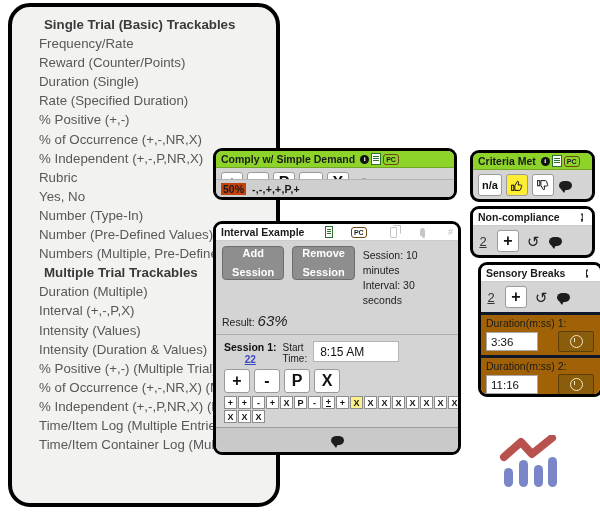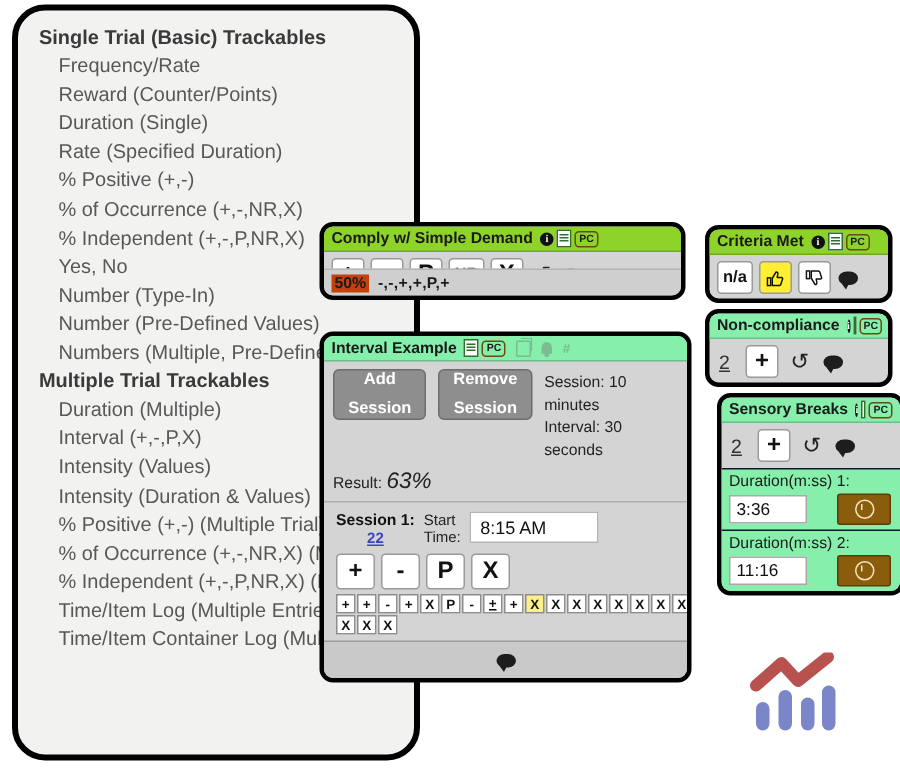--- a/index.html
+++ b/index.html
@@ -14,21 +14,21 @@
     position:absolute;left:8px;top:3px;width:272px;height:504px;
     background:#f2f2f0;
     border:4px solid #000;border-radius:22px;
     box-sizing:border-box;
     padding:8px 0 0 14px;
     z-index:1;
     overflow:hidden;
   }
   .tk-group{
     font-size:13.3px;font-weight:bold;color:#3a3a3a;
-    line-height:19.1px;white-space:nowrap;
+    line-height:19.1px;white-space:nowrap;margin-left:18px;
   }
   .tk-item{
     font-size:13.3px;color:#585858;
     line-height:19.1px;white-space:nowrap;
     padding-left:13px;
   }
 
   
   .card{
     position:absolute;
@@ -41,21 +41,21 @@
   }
   .card-head{
     height:16px;line-height:16px;
     padding:0 5px;
     font-size:10.5px;font-weight:bold;color:#1a1a1a;
     white-space:nowrap;
     display:flex;align-items:center;
     border-bottom:1px solid rgba(0,0,0,.20);
   }
   .head-green{background:#8ed32a;}
-  .head-orange{background:#86efac;}
+  .head-orange{background:#ffffff;gap:16px;}
   .head-title{margin-right:3px;}
 
   
   .hicon{display:inline-block;margin-left:2px;line-height:1;}
   .ic-info{
     width:9px;height:9px;border-radius:50%;background:#111;color:#fff;
     font-size:7px;font-weight:bold;text-align:center;line-height:9px;
     font-family:"Liberation Serif", serif;
   }
   .ic-doc{
@@ -152,21 +152,21 @@
     display:flex;align-items:center;justify-content:center;box-sizing:border-box;
   }
   .cell.hl{background:#fbf08a;}
   .cell.ul span{border-bottom:1.5px solid #000;line-height:8px;}
   .comment-bar{
     height:24px;background:#c9c9c9;border-top:1px solid #9e9e9e;
     display:flex;align-items:center;justify-content:center;
   }
 
   
-  .dur-block{padding:2px 5px 3px 5px;border-top:1px solid #0f172a;background:#86efac;}
+  .dur-block{padding:2px 5px 3px 5px;border-top:3px solid #0f172a;background:#a16207;}
   .dur-lbl{font-size:10.5px;color:#1a1a1a;margin-bottom:2px;}
   .dur-row{display:flex;align-items:center;gap:20px;}
   .dur-input{
     width:52px;height:19px;background:#fff;border:1px solid #a9a9a9;
     font-size:11.5px;color:#111;display:flex;align-items:center;padding-left:4px;box-sizing:border-box;
   }
   .timer-btn{
     width:34px;height:19px;background:#8a5d0c;border:1px solid #5d3e07;border-radius:2px;
     display:flex;align-items:center;justify-content:center;
   }
@@ -187,20 +187,21 @@
 
   <div>
     <div class="tk-group">Single Trial (Basic) Trackables</div>
     <div class="tk-item">Frequency/Rate</div>
     <div class="tk-item">Reward (Counter/Points)</div>
     <div class="tk-item">Duration (Single)</div>
     <div class="tk-item">Rate (Specified Duration)</div>
     <div class="tk-item">% Positive (+,-)</div>
     <div class="tk-item">% of Occurrence (+,-,NR,X)</div>
     <div class="tk-item">% Independent (+,-,P,NR,X)</div>
+    <div class="tk-item">Rubric</div>
     <div class="tk-item">Yes, No</div>
     <div class="tk-item">Number (Type-In)</div>
     <div class="tk-item">Number (Pre-Defined Values)</div>
     <div class="tk-item">Numbers (Multiple, Pre-Defined Values)</div>
   </div>
 
   <div>
     <div class="tk-group">Multiple Trial Trackables</div>
     <div class="tk-item">Duration (Multiple)</div>
     <div class="tk-item">Interval (+,-,P,X)</div>

